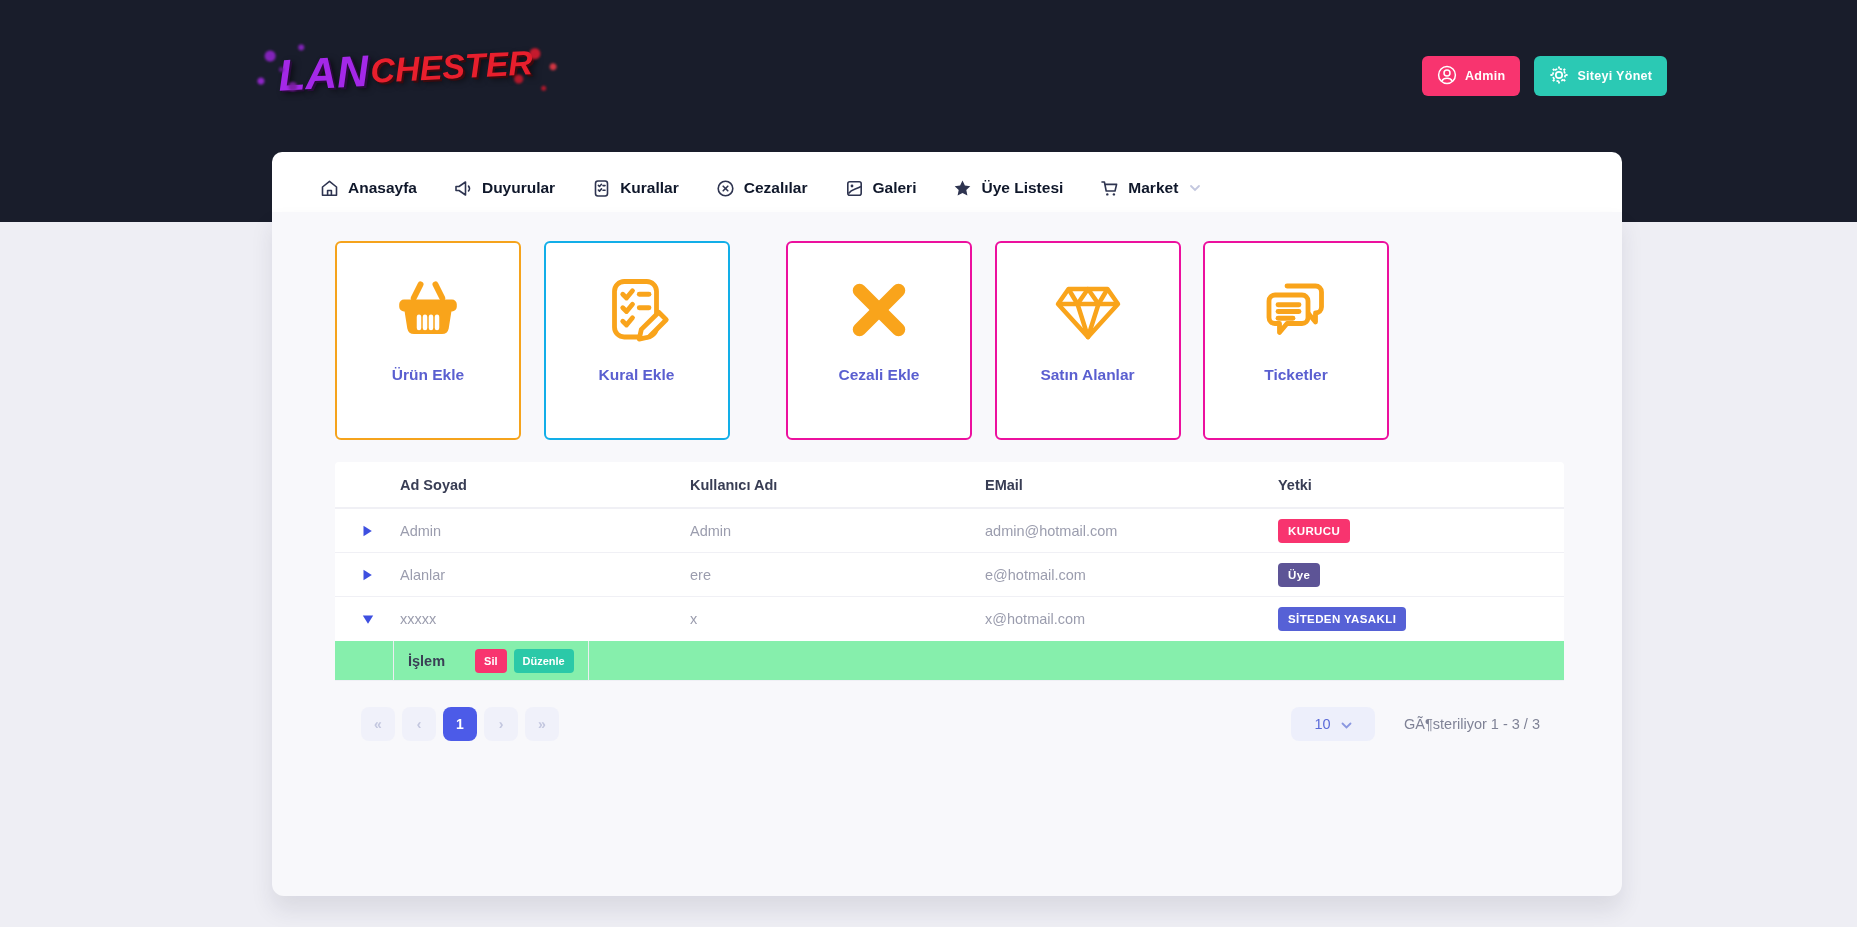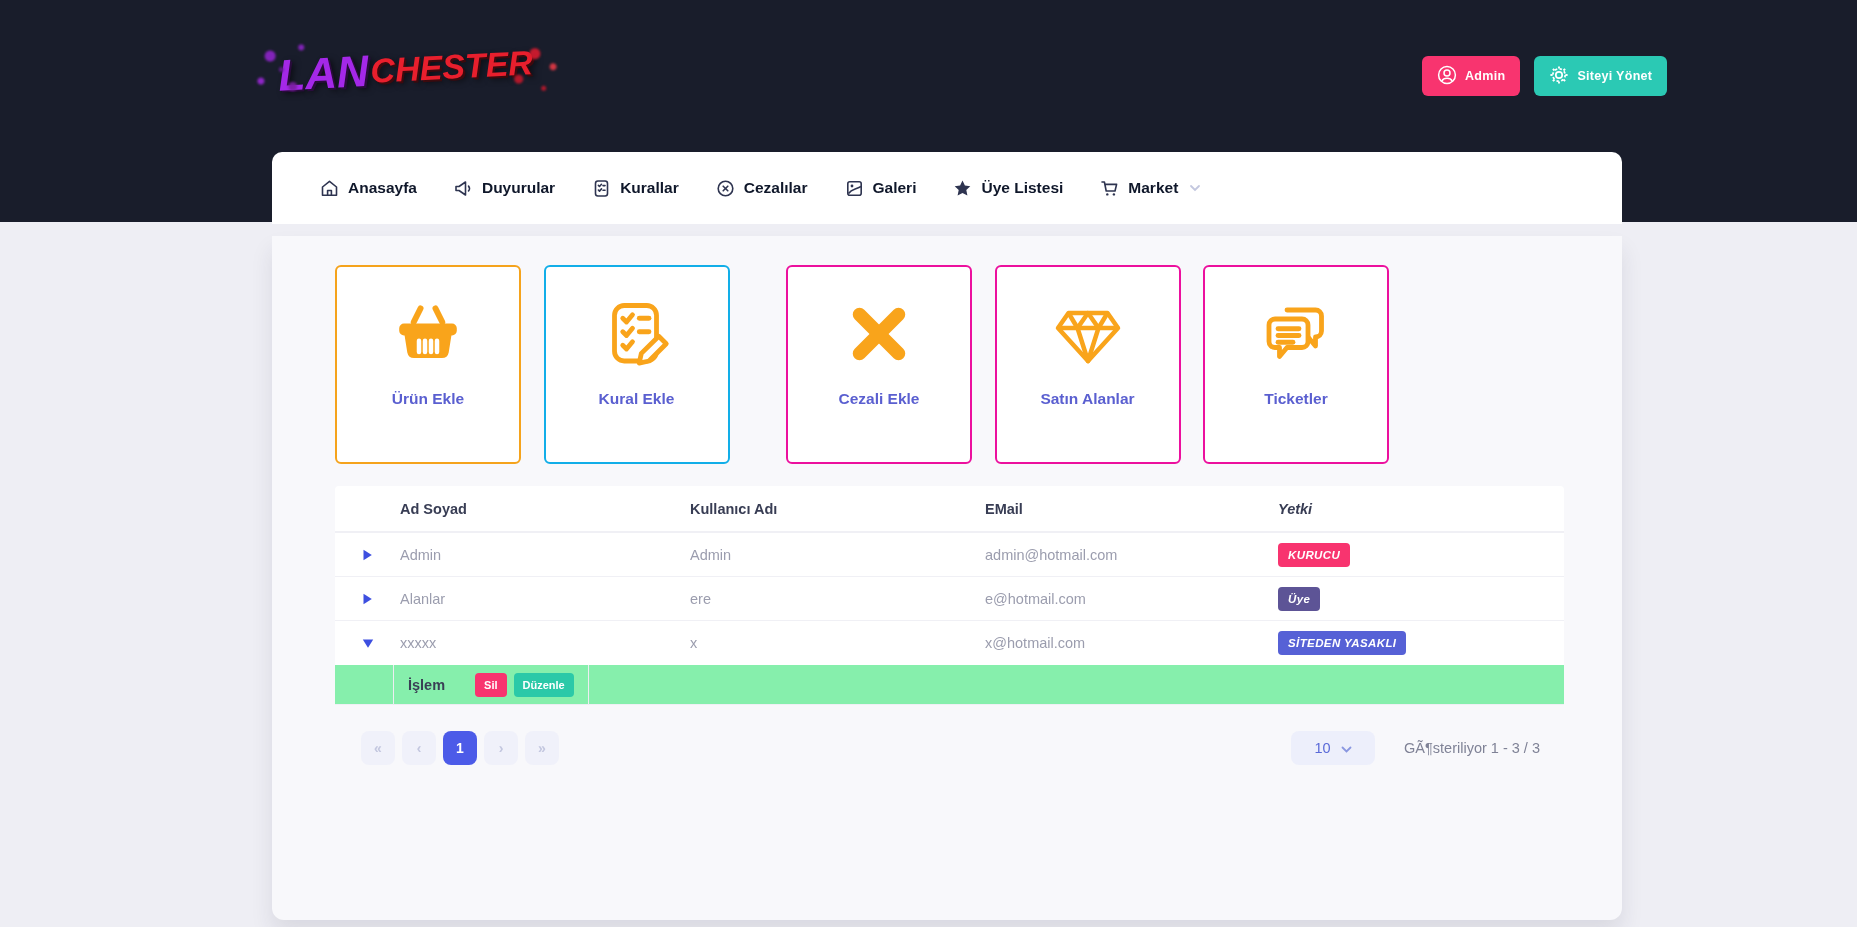--- a/index.html
+++ b/index.html
@@ -73,21 +73,21 @@
   }
   .nav-item {
     display:flex; align-items:center; gap:9px;
     color:#0f172a; font-size:15.5px; font-weight:600; cursor:pointer;
     white-space:nowrap;
   }
   .nav-item svg { display:block; }
   .nav-caret { margin-left:2px; display:flex; align-items:center; }
   
   .panel {
-    position:absolute; left:272px; top:236px; width:1350px; height:684px;
+    position:absolute; left:272px; top:212px; width:1350px; height:684px;
     background:#F8F8FB; border-radius:0 0 12px 12px;
     box-shadow: 0 14px 22px rgba(40,44,70,.10);
   }
   
   .cards { position:absolute; left:63px; top:29px; display:flex; gap:22.5px; }
   .card {
     width:186px; height:199px; background:#FFFFFF;
     border:2px solid #EC109E; border-radius:6px;
     display:flex; flex-direction:column; align-items:center; justify-content:center;
     gap:20px; cursor:pointer; padding-bottom:28px;
@@ -102,21 +102,21 @@
   .trow { display:flex; align-items:center; font-size:14.5px; }
   .thead {
     height:47px; border-bottom:2px solid #F0F0F5;
     color:#383D54; font-weight:bold;
   }
   .tdata { height:44px; border-bottom:1px solid #F0F0F5; color:#9B9DAE; cursor:pointer; }
   .c-exp  { width:65px; display:flex; justify-content:center; }
   .c-name { width:290px; }
   .c-user { width:295px; }
   .c-mail { width:293px; }
-  .c-role { flex:1;font-style:italic; }
+  .c-role { flex:1; }
   .expander { cursor:pointer; display:flex; }
   .badge {
     display:inline-block; padding:6px 10px; border-radius:4px;
     color:#fff; font-size:11.5px; font-weight:bold; letter-spacing:.4px;
   }
   .expanded-row { position:relative; height:40px; background:#86efac; border-bottom:1px solid #F0F0F5; }
   .action-box {
     position:absolute; left:58px; top:0; width:196px; height:40px;
     border:1px solid #EDEDF2; border-top:none;
     display:flex; align-items:center; padding-left:14px;

